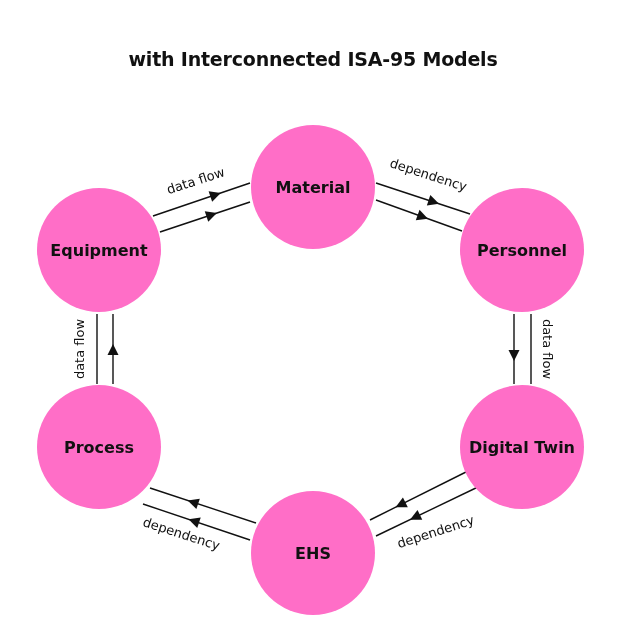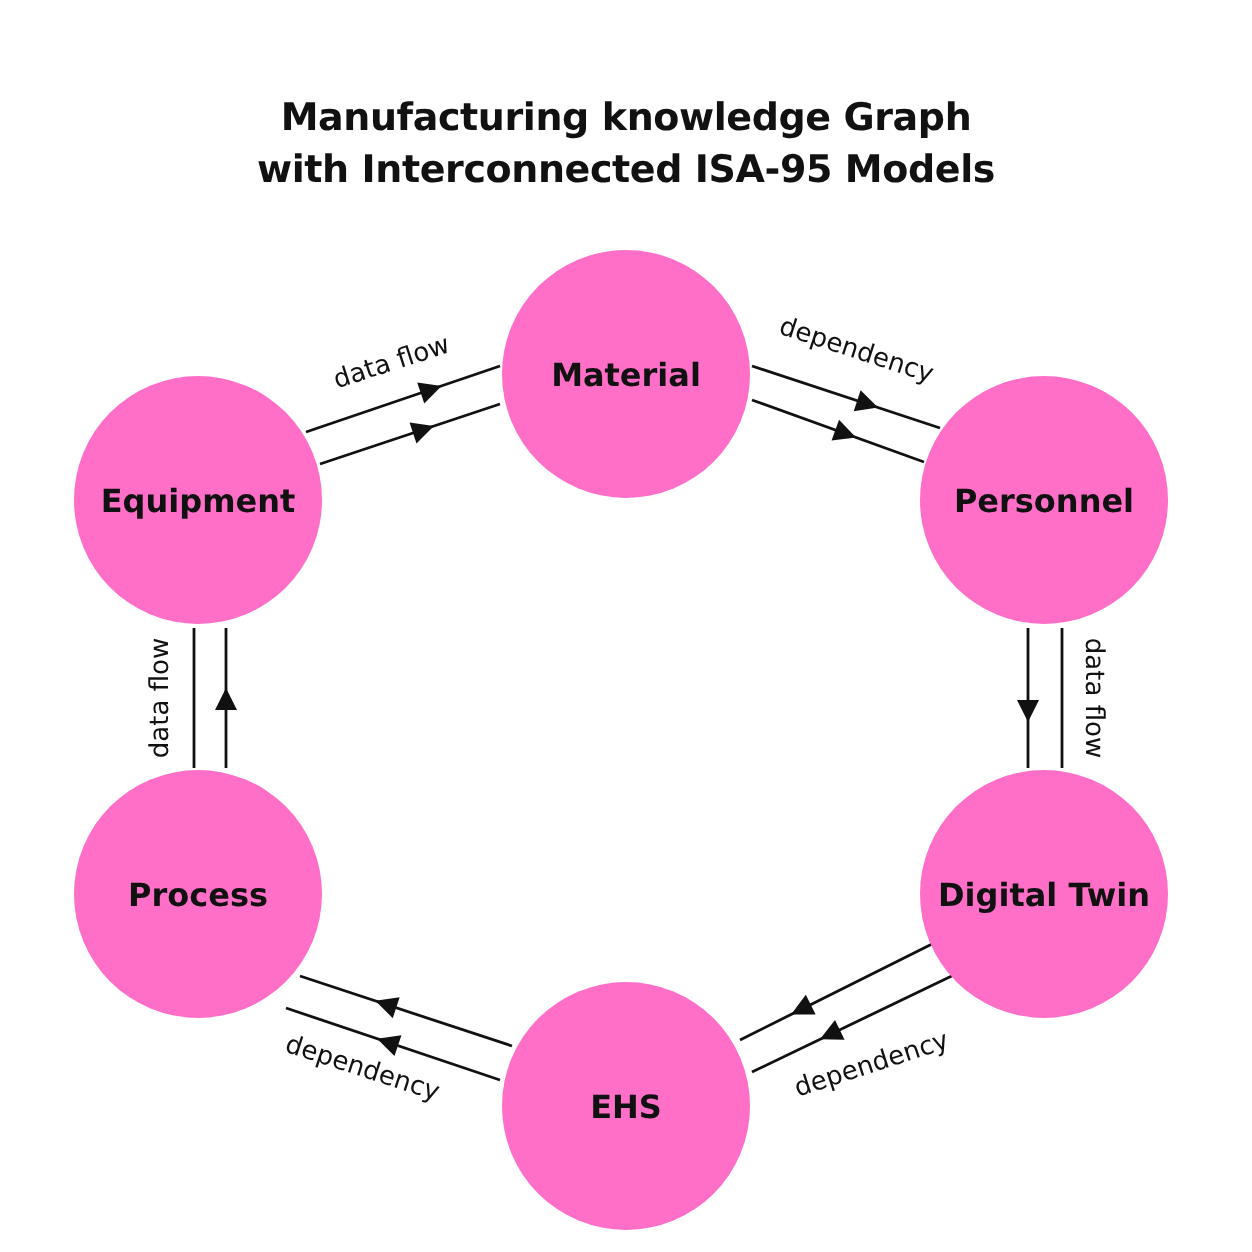--- a/index.html
+++ b/index.html
@@ -13,21 +13,20 @@
     svg { position: absolute; left: 0; top: 0; }
     .node-label { font-family: "DejaVu Sans", sans-serif; font-weight: bold; font-size: 16px; fill: #111111; }
     .edge-label { font-family: "DejaVu Sans", sans-serif; font-size: 13px; fill: #111111; }
     .edge-line { stroke: #111111; stroke-width: 1.4; }
     .arrowhead { fill: #111111; }
   </style>
 </head>
 <body>
 
 <div class="title">
-  <div>Manufacturing knowledge Graph</div>
   <div>with Interconnected ISA-95 Models</div>
 </div>
 
 <svg id="graph" width="626" height="626" viewBox="0 0 626 626" xmlns="http://www.w3.org/2000/svg">
   <g id="edges-layer">
       <g>
         <line x1="153" y1="216" x2="250" y2="183" class="edge-line" stroke="#111111"></line>
         <path d="M220.78356619109758,192.93961150199775 L208.59829322288041,191.2755433873954 L212.14114791848542,201.6893890078101 Z" class="arrowhead" fill="#111111"></path>
         <line x1="160" y1="232" x2="250" y2="202" class="edge-line" stroke="#111111"></line>
         <path d="M216.94341649025256,213.0188611699158 L204.7686474986043,211.27960845682318 L208.24715292478953,221.71512473537885 Z" class="arrowhead" fill="#111111"></path>

